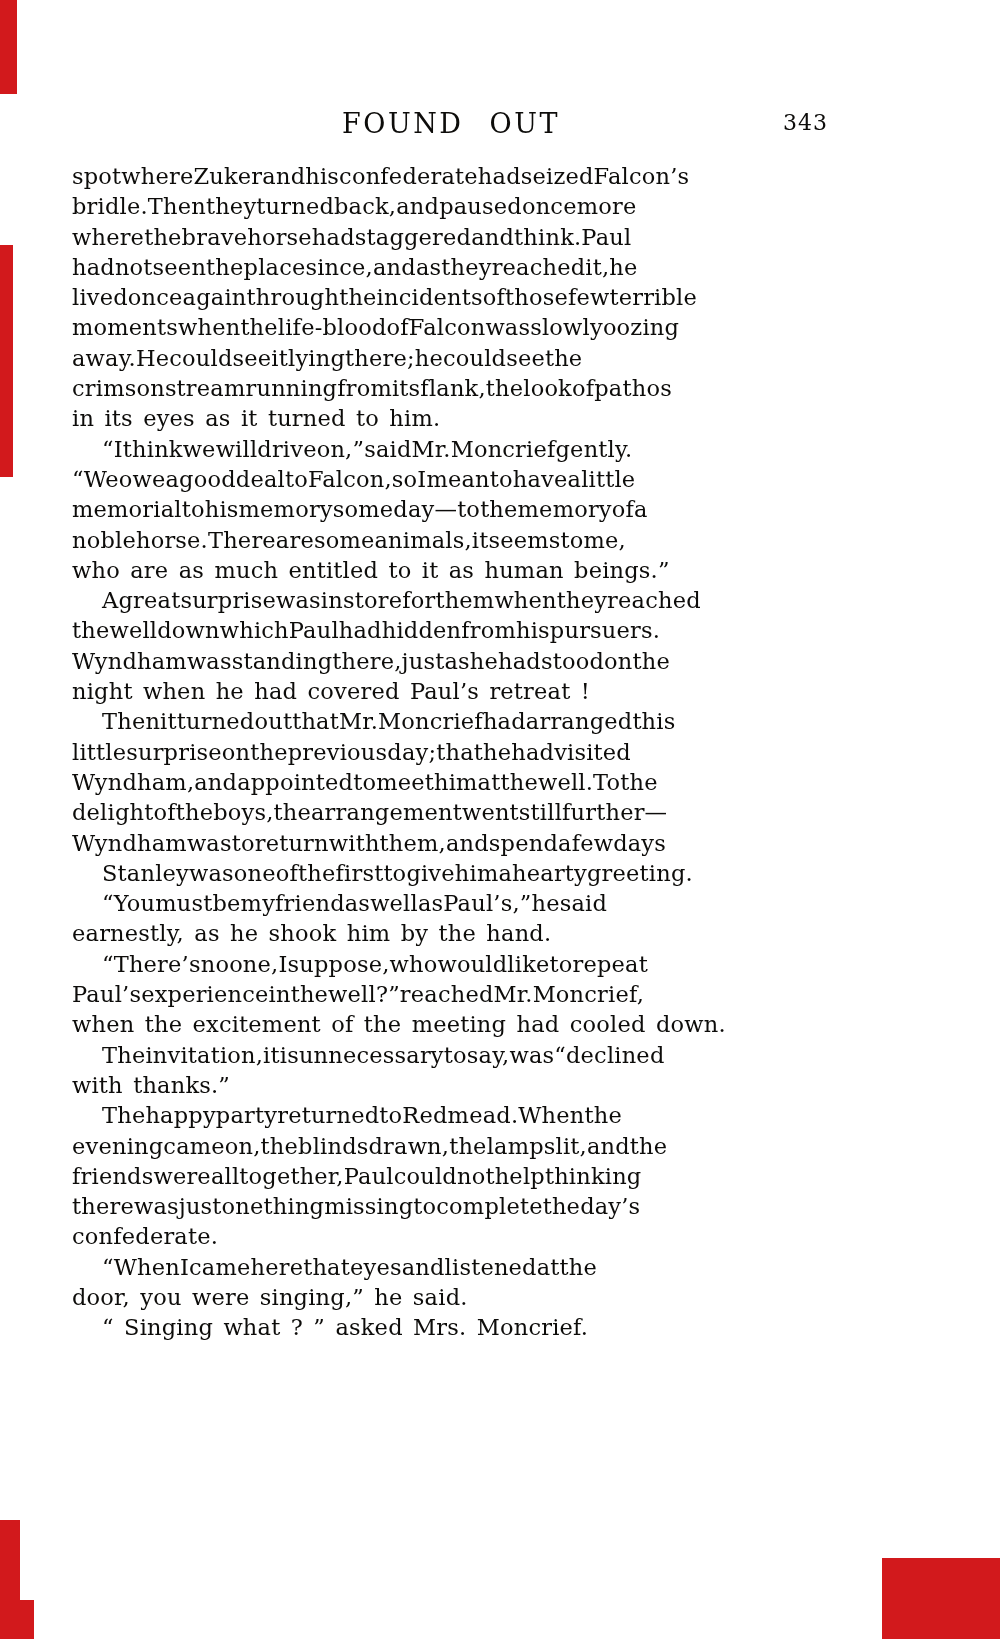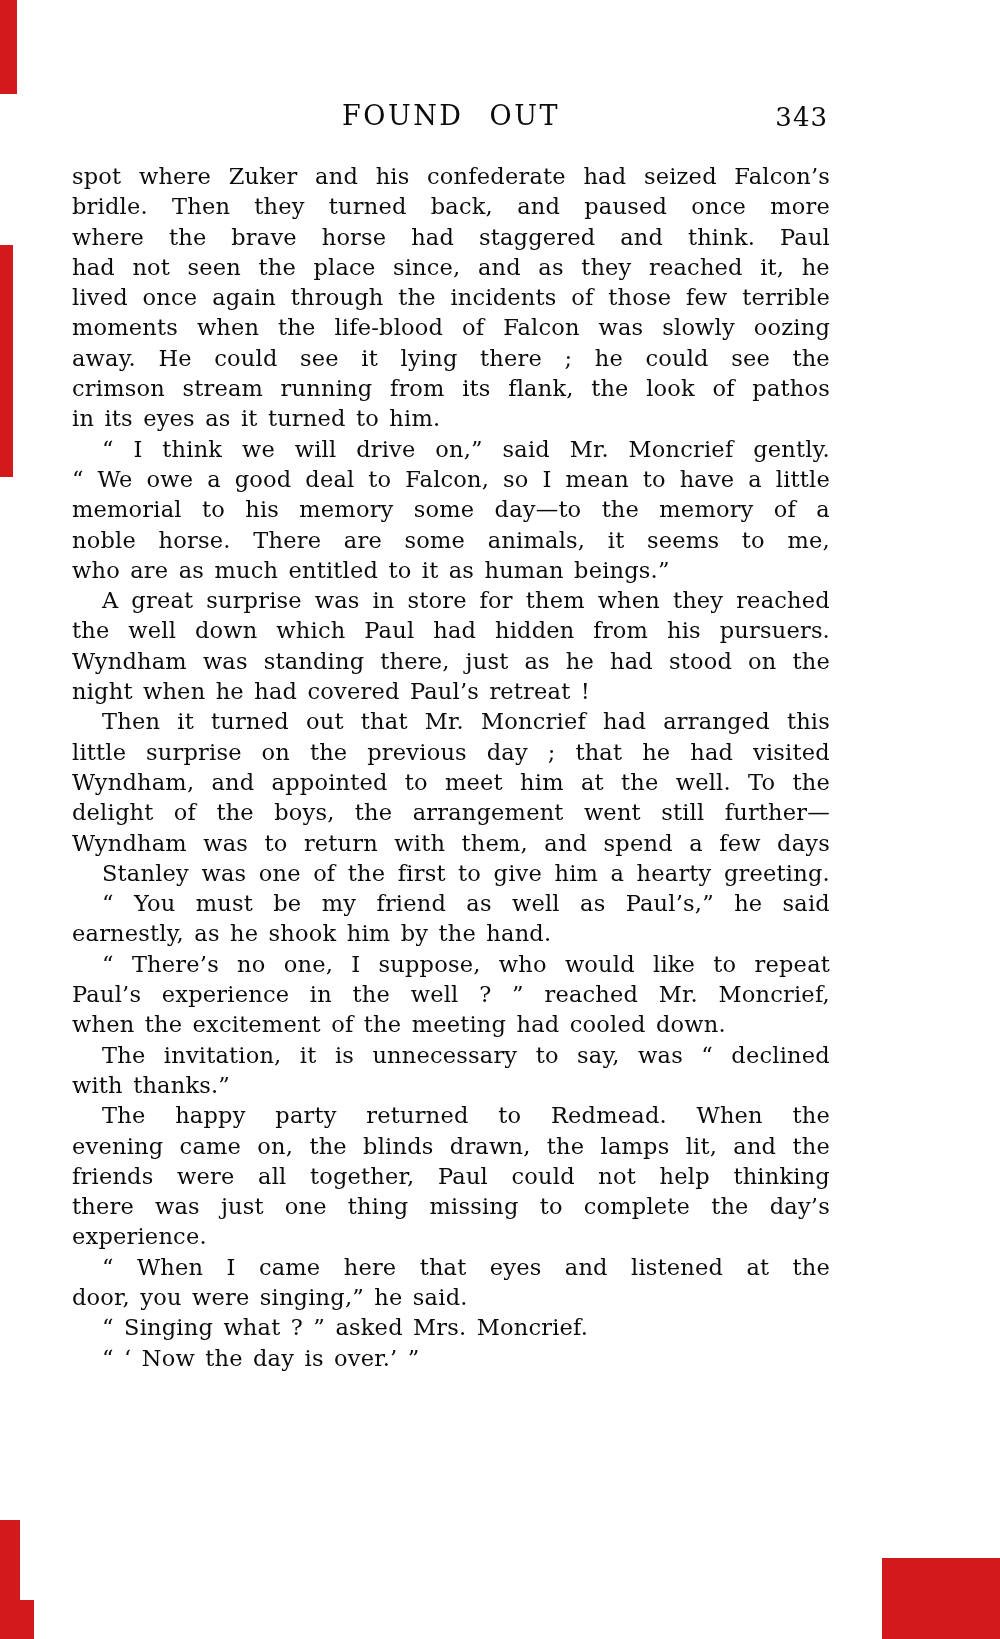--- a/index.html
+++ b/index.html
@@ -17,40 +17,40 @@
     font-family: "DejaVu Serif", "Liberation Serif", serif;
     color: var(--ink);
     overflow: hidden;
   }
   .page {
     position: absolute;
     inset: 0;
   }
   .running-header {
     position: absolute;
-    top: 100px;
+    top: 108px;
     left: 72px;
     width: 758px;
     height: 40px;
   }
   .header-title {
     position: absolute;
     left: 0;
     right: 0;
     text-align: center;
     font-size: 27px;
     letter-spacing: 2.5px;
     word-spacing: 15px;
     font-weight: normal;
   }
   .page-number {
     position: absolute;
     right: 2px;
     top: 2px;
-    font-size: 26px;
+    font-size: 22px;
     letter-spacing: 1px;
   }
   .page-body {
     position: absolute;
     top: 161px;
     left: 72px;
     width: 758px;
   }
   .line {
     font-size: 22.5px;
@@ -59,21 +59,20 @@
     white-space: nowrap;
     overflow: visible;
     text-align: justify;
     text-align-last: justify;
     word-spacing: 2px;
     letter-spacing: 0.2px;
   }
   
   .line.just {
     display: flex;
-    justify-content: space-between;
   }
   .line.just span.w { display: inline-block; }
   .line.last {
     text-align: left;
     text-align-last: left;
     word-spacing: 3px;
   }
   .line.indent { padding-left: 30px; }
   .line.indent.just { padding-left: 30px; }
   
@@ -458,37 +457,36 @@
         <span class="w">was</span>
         <span class="w">just</span>
         <span class="w">one</span>
         <span class="w">thing</span>
         <span class="w">missing</span>
         <span class="w">to</span>
         <span class="w">complete</span>
         <span class="w">the</span>
         <span class="w">day’s</span>
       </div>
-      <div class="line last">experience.</div>
+      <div class="line last">confederate.</div>
       <div class="line just indent">
         <span class="w">“</span>
         <span class="w">When</span>
         <span class="w">I</span>
         <span class="w">came</span>
         <span class="w">here</span>
         <span class="w">that</span>
         <span class="w">eyes</span>
         <span class="w">and</span>
         <span class="w">listened</span>
         <span class="w">at</span>
         <span class="w">the</span>
       </div>
       <div class="line last">door, you were singing,” he said.</div>
       <div class="line last indent">“ Singing what ? ” asked Mrs. Moncrief.</div>
-      <div class="line last indent">“ ‘ Now the day is over.’ ”</div>
     </div>
 
   <div class="artifact top-left"></div>
   <div class="artifact left-mid"></div>
   <div class="artifact bottom-left"></div>
   <div class="artifact bottom-left-base"></div>
   <div class="artifact bottom-right"></div>
 
 </div>
 

